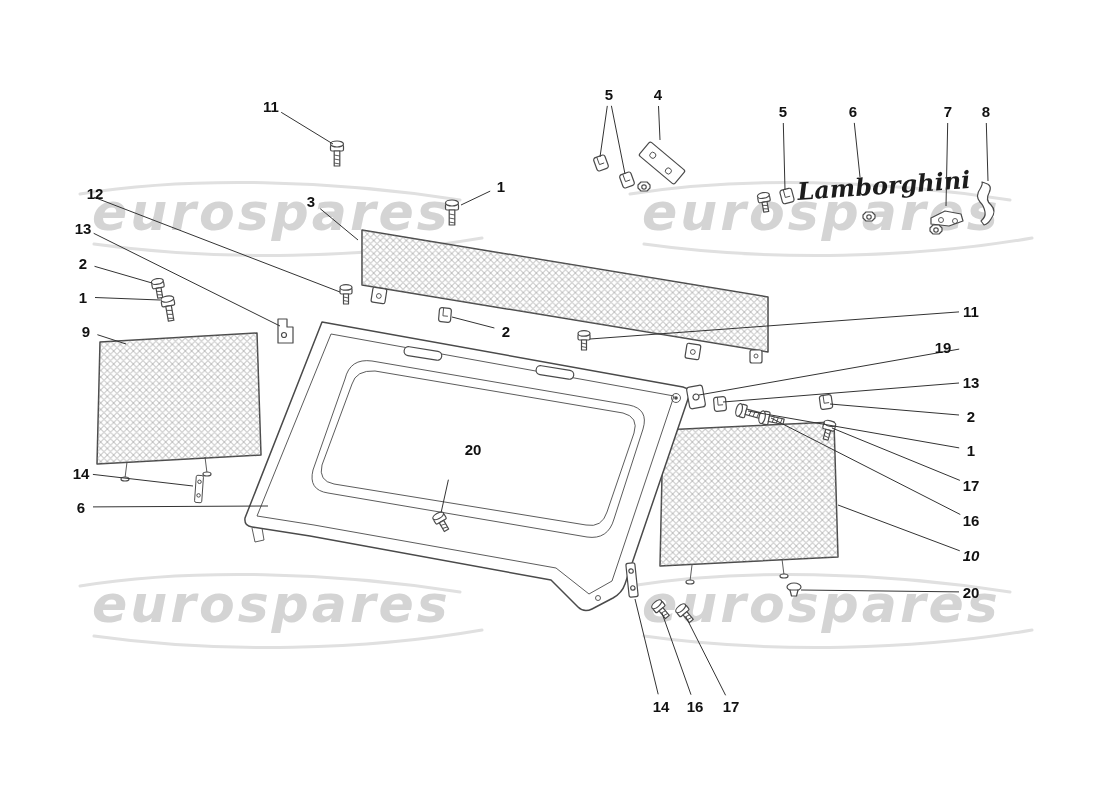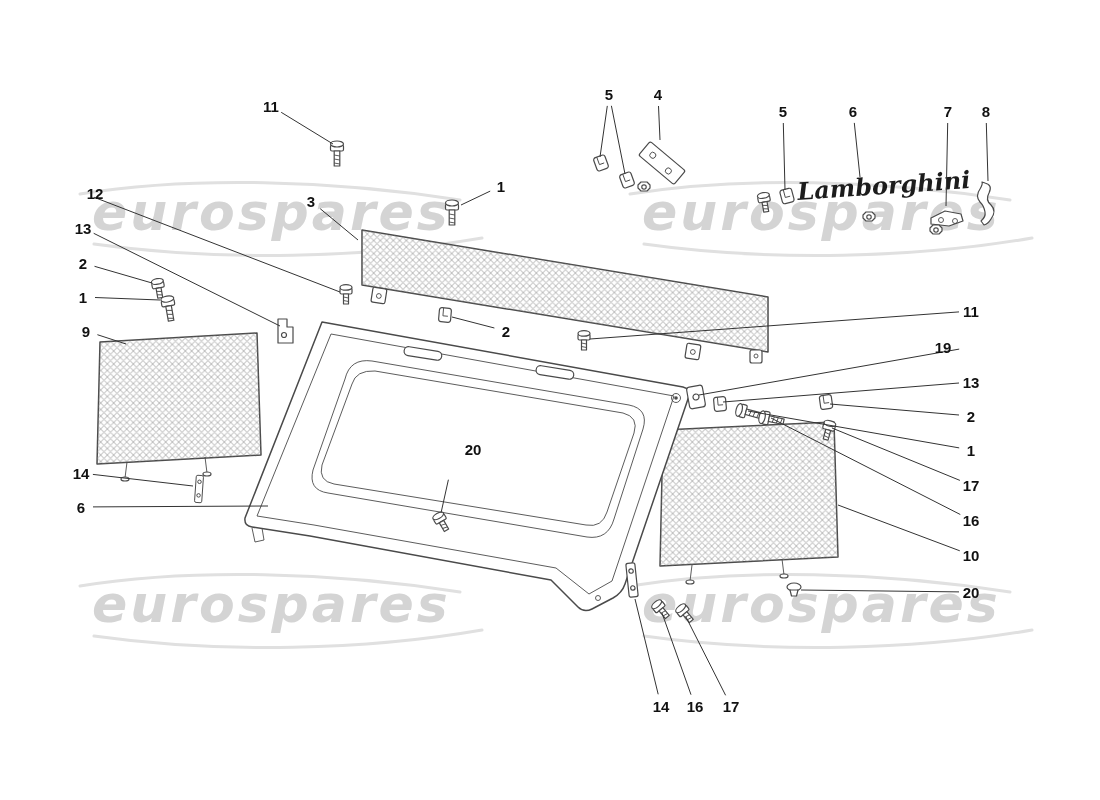--- a/index.html
+++ b/index.html
@@ -250,20 +250,20 @@
       <div class="callout" style="left: 853px; top: 111px;">6</div>
       <div class="callout" style="left: 948px; top: 111px;">7</div>
       <div class="callout" style="left: 986px; top: 111px;">8</div>
       <div class="callout" style="left: 971px; top: 311px;">11</div>
       <div class="callout" style="left: 943px; top: 347px;">19</div>
       <div class="callout" style="left: 971px; top: 382px;">13</div>
       <div class="callout" style="left: 971px; top: 416px;">2</div>
       <div class="callout" style="left: 971px; top: 450px;">1</div>
       <div class="callout" style="left: 971px; top: 485px;">17</div>
       <div class="callout" style="left: 971px; top: 520px;">16</div>
-      <div class="callout" style="left: 971px; top: 555px;">10</div>
+      <div class="callout" style="left: 971px; top: 555px; font-style: italic;">10</div>
       <div class="callout" style="left: 971px; top: 592px;">20</div>
       <div class="callout" style="left: 661px; top: 706px;">14</div>
       <div class="callout" style="left: 695px; top: 706px;">16</div>
       <div class="callout" style="left: 731px; top: 706px;">17</div>
     </div>
 
 </div>
 
 </body></html>

